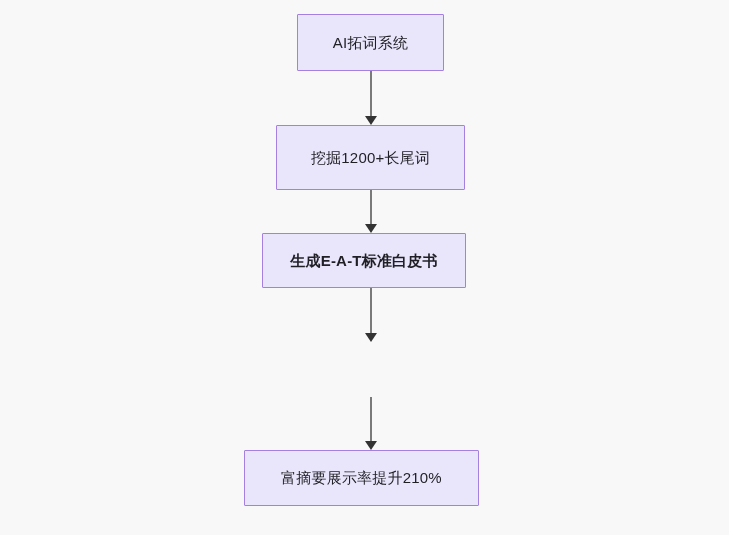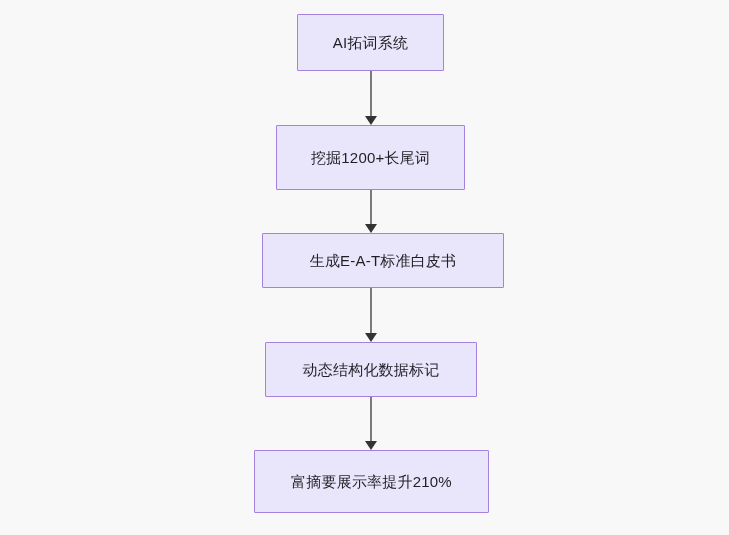--- a/index.html
+++ b/index.html
@@ -93,25 +93,22 @@
   </div>
 
   <div class="node" style="left:297px; top:14px; width:147px; height:57px;">
     <span class="node-label">AI拓词系统</span>
   </div>
 
   <div class="node" style="left:276px; top:125px; width:189px; height:65px;">
     <span class="node-label">挖掘1200+长尾词</span>
   </div>
 
-  <div class="node" style="left:262px; top:233px; width:242px; height:55px;">
+  <div class="node" style="left:262px; top:233px; width:204px; height:55px;font-weight:bold;">
     <span class="node-label">生成E-A-T标准白皮书</span>
   </div>
 
-  <div class="node" style="left:265px; top:342px; width:212px; height:55px;">
-    <span class="node-label">动态结构化数据标记</span>
-  </div>
 
-  <div class="node" style="left:254px; top:450px; width:235px; height:63px;">
+  <div class="node" style="left:244px; top:450px; width:235px; height:56px;">
     <span class="node-label">富摘要展示率提升210%</span>
   </div>
 
 </div>
 
 </body></html>

